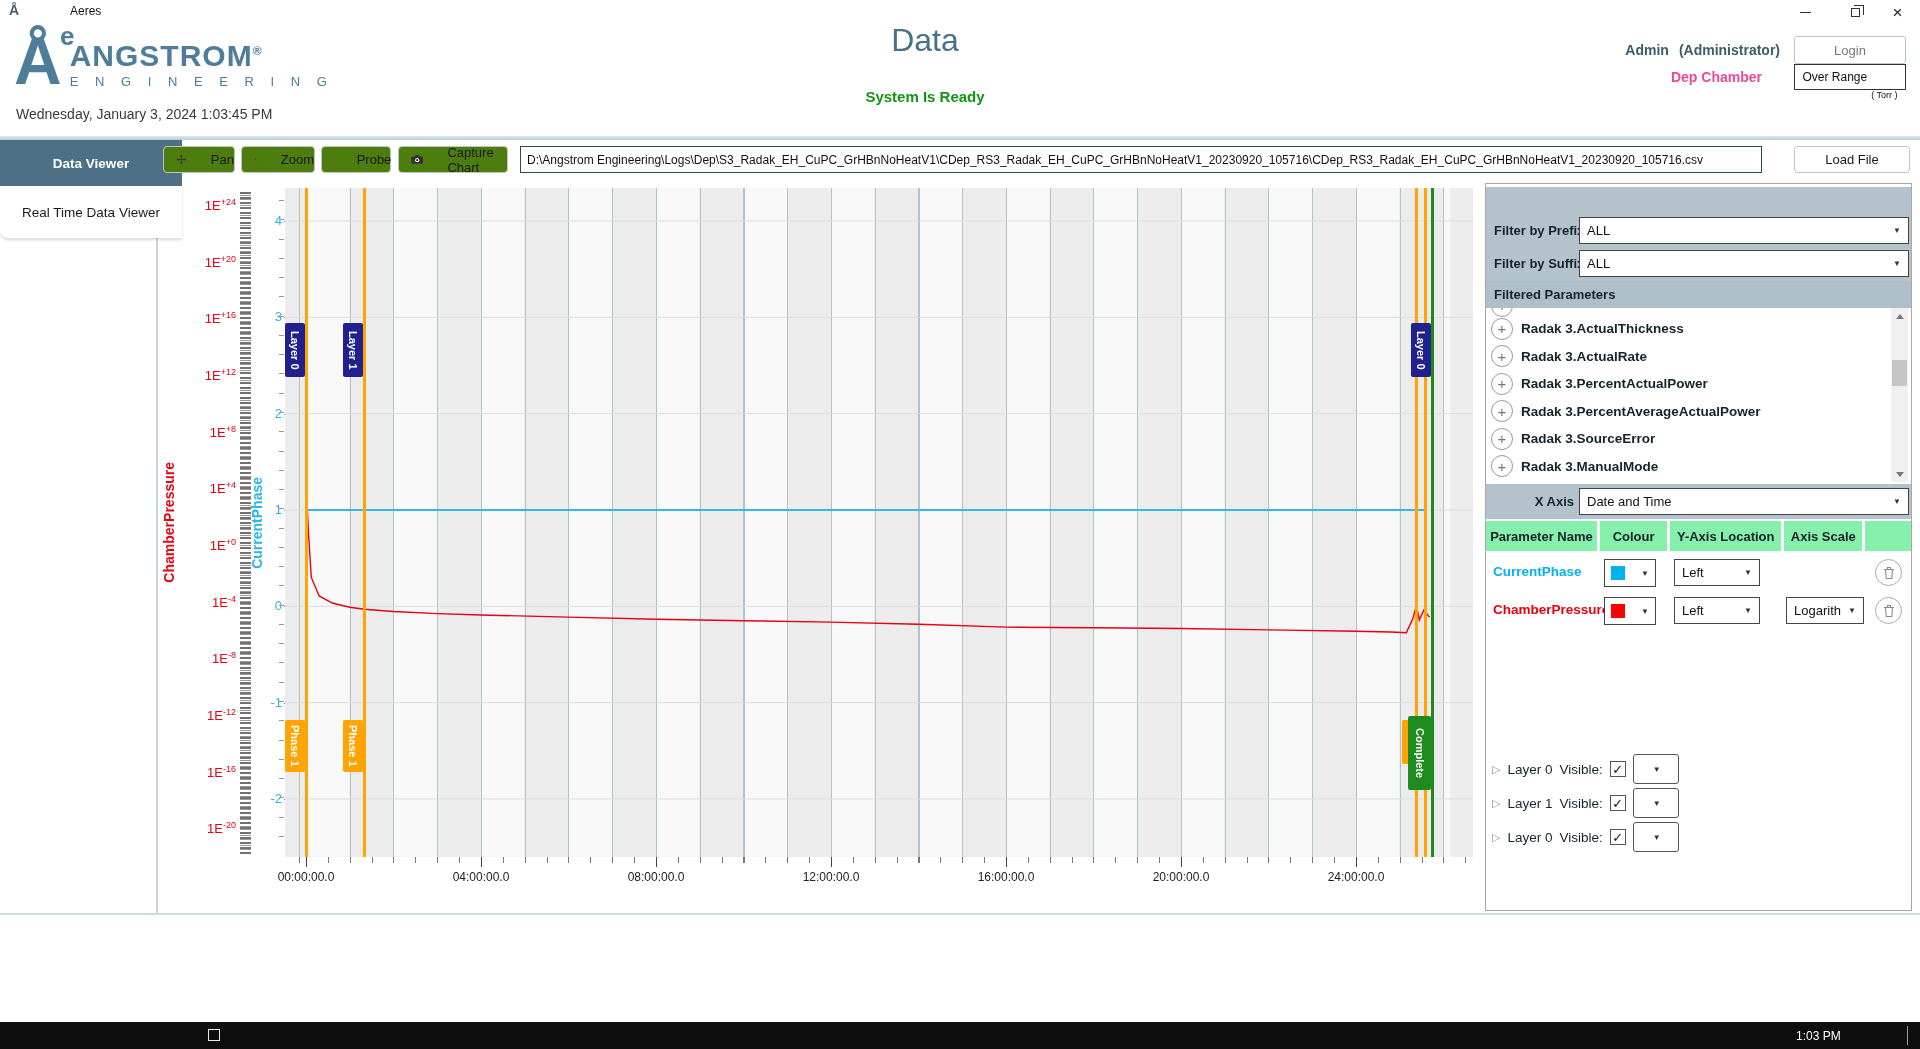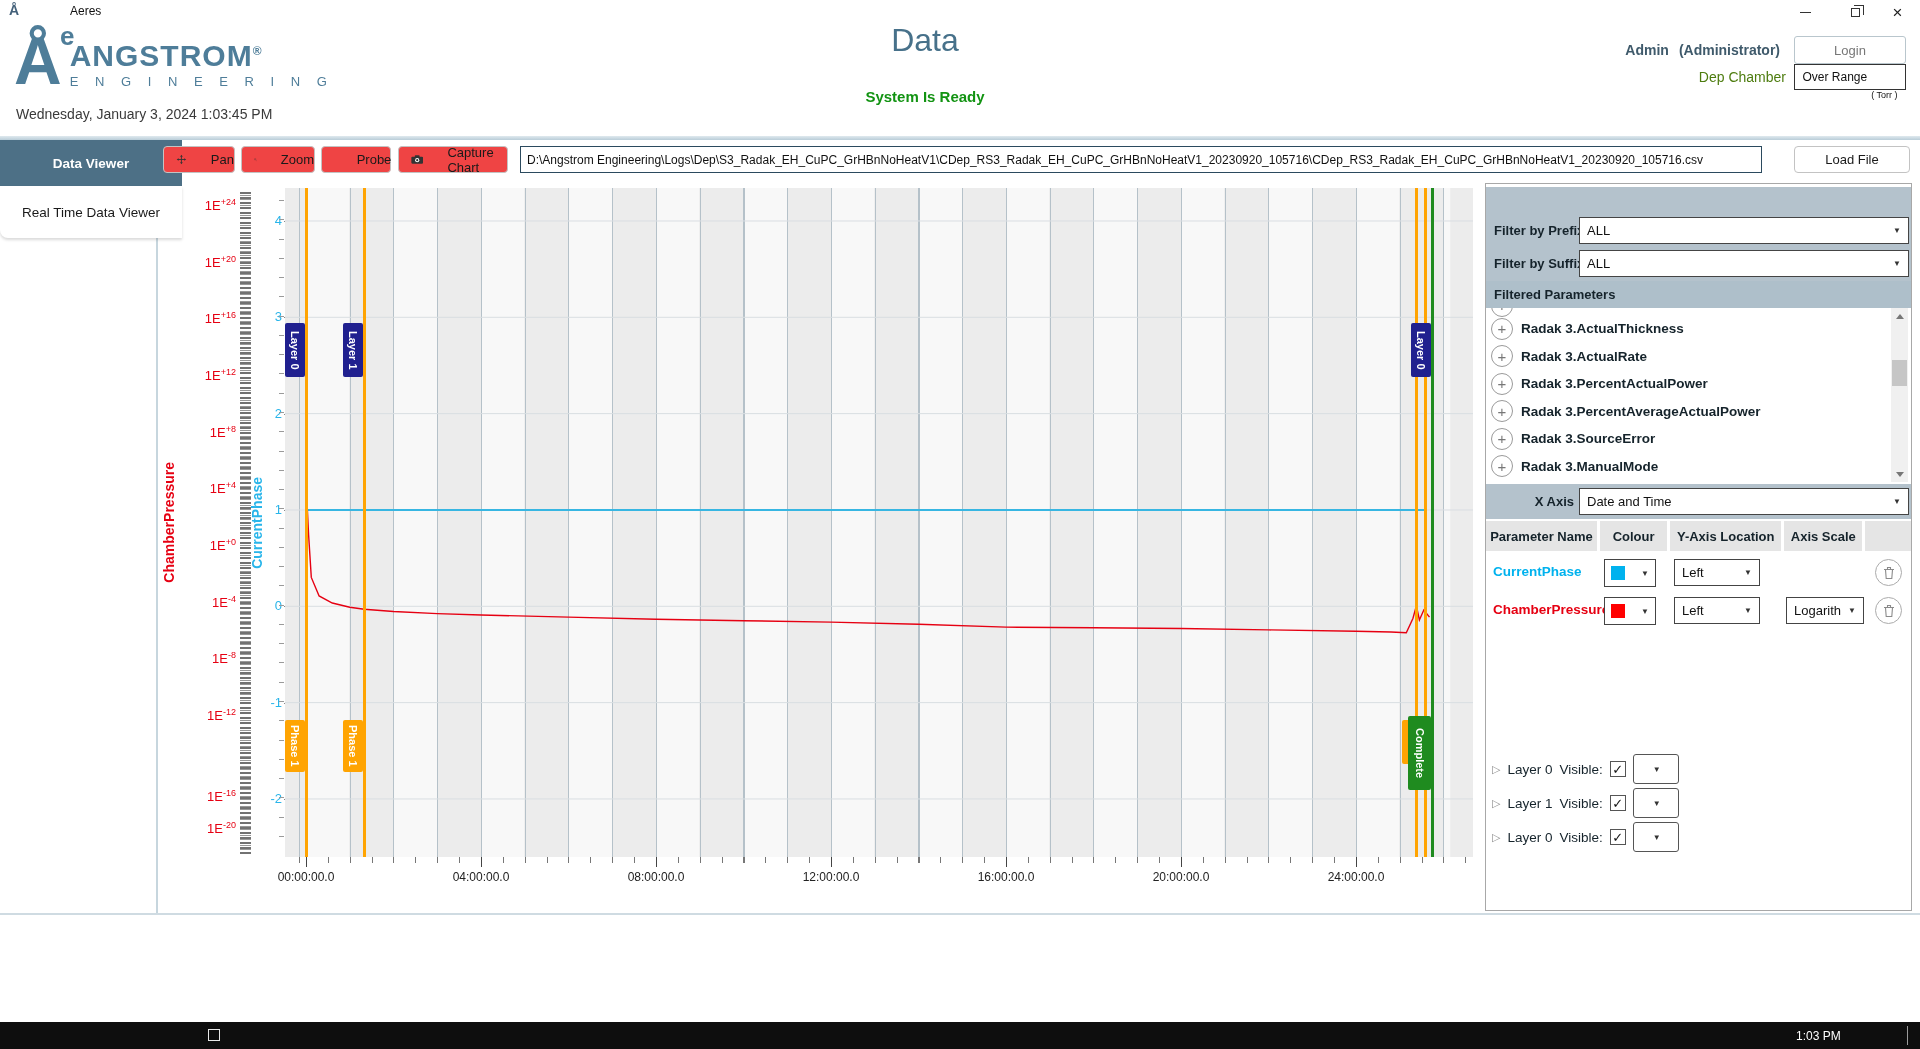--- a/index.html
+++ b/index.html
@@ -26,34 +26,34 @@
   .logo-reg { font-size:12px; vertical-align:super; }
   .logo-sub { font-size:13px; color:#4e7d99; letter-spacing:6.5px; margin-top:3px; }
   .header-date { position:absolute; left:16px; top:106px; font-size:14px; color:#3a3a3a; }
   .page-title { position:absolute; left:0; top:22px; width:1850px; text-align:center; font-size:32px; color:#47718a; }
   .system-status { position:absolute; left:0; top:88px; width:1850px; text-align:center; font-size:15px; font-weight:700; color:#129312; }
   .hdr-right-row1 { position:absolute; top:36px; right:14px; display:flex; align-items:center; }
   .hdr-right-row2 { position:absolute; top:64px; right:14px; display:flex; align-items:center; }
   .admin-label { font-size:14px; font-weight:700; color:#3f5a6b; margin-right:10px; }
   .admin-role  { font-size:14px; font-weight:700; color:#3f5a6b; margin-right:14px; }
   .login-btn { width:112px; height:28px; background:#fff; border:1px solid #b9c6cd; border-radius:3px; font-size:13px; color:#777; display:flex; align-items:center; justify-content:center; }
-  .chamber-label { font-size:14px; font-weight:400; color:#4d7c0f; margin-right:8px; }
+  .chamber-label { font-size:14px; font-weight:700; color:#ec4899; margin-right:32px; }
   .chamber-box { width:112px; height:26px; border:1.5px solid #333; background:#fff; display:flex; align-items:center; justify-content:center; gap:4px; }
   .chamber-val { font-size:12px; color:#111; }
   .chamber-unit { font-size:9px; color:#111;margin-top:36px; }
   .header-divider { position:absolute; left:0; top:136px; width:1920px; height:4px; background:linear-gradient(#dfe9ee,#b9cdd8); }
 
   
   .sidebar { position:absolute; left:0; top:140px; width:158px; height:775px; background:#fff; border-right:2px solid #c7d6de; }
   .side-tab { width:182px; height:46px; display:flex; align-items:center; justify-content:center; font-size:13.5px; cursor:default; }
   .side-tab.sel { background:#4d7086; color:#fff; font-weight:600; }
   .side-tab.unsel { background:#fff; color:#1a1a1a; border-bottom-left-radius:8px; box-shadow:0 2px 3px rgba(0,0,0,.15); height:52px; }
 
   
-  .tb-btn { position:absolute; top:146px; height:27px; background:#ef4444; border:1px solid #c3c3c3; border-radius:4px; display:flex; align-items:center; justify-content:center; gap:24px; font-size:13px; color:#1a1a1a;padding-left:12px; }
+  .tb-btn { position:absolute; top:146px; height:27px; background:#4d7c0f; border:1px solid #c3c3c3; border-radius:4px; display:flex; align-items:center; justify-content:center; gap:24px; font-size:13px; color:#1a1a1a;padding-left:12px; }
   .tb-pan { left:163px; width:72px; } .tb-zoom { left:241px; width:74px; } .tb-probe { left:321px; width:70px; } .tb-capture { left:398px; width:110px; }
   .path-input { position:absolute; left:520px; top:146px; width:1242px; height:27px; border:1px solid #2b4a5e; background:#fff; font-size:12px; color:#111; padding:0 6px; font-family:"Liberation Sans",sans-serif; }
   .load-btn { position:absolute; left:1794px; top:146px; width:116px; height:27px; background:#fff; border:1px solid #c3c3c3; border-radius:4px; font-size:13px; color:#1a1a1a; display:flex; align-items:center; justify-content:center; }
 
   
   .v-label { position:absolute; display:flex; align-items:center; justify-content:center; }
   .vtext-up { writing-mode:vertical-rl; transform:rotate(180deg); }
   .cp-axis-label { left:158px; top:188px; width:22px; height:669px; color:#e60012; font-size:14px; font-weight:700; }
   .phase-axis-label { left:248px; top:188px; width:18px; height:669px; color:#29b5ea; font-size:14px; font-weight:700; }
   .log-tick-label { position:absolute; width:52px; text-align:right; font-size:13px; color:#e60012; height:16px; line-height:16px; }
@@ -95,21 +95,21 @@
   .param-list { position:absolute; left:1px; top:124px; width:403px; height:174px; background:#fff; overflow:hidden; }
   .param-row { position:absolute; left:4px; width:390px; height:27px; display:flex; align-items:center; gap:8px; }
   .plus-circle { width:22px; height:22px; border:1px solid #9a9a9a; border-radius:50%; color:#777; font-size:15px; display:flex; align-items:center; justify-content:center; flex:0 0 22px; background:#fff; }
   .param-name { font-size:13.5px; font-weight:600; color:#15232b; white-space:nowrap; }
   .scrollbar { position:absolute; left:405px; top:124px; width:17px; height:174px; background:#f0f0f0; }
   .sb-arrow { position:absolute; left:0; width:17px; height:16px; display:flex; align-items:center; justify-content:center; }
   .tri-up { width:0; height:0; border-left:4px solid transparent; border-right:4px solid transparent; border-bottom:5px solid #777; }
   .tri-down { width:0; height:0; border-left:4px solid transparent; border-right:4px solid transparent; border-top:5px solid #777; }
   .sb-thumb { position:absolute; left:1px; top:52px; width:15px; height:26px; background:#c6c6c6; }
   .pt-header { position:absolute; left:0; top:337px; width:425px; height:30px; display:flex; gap:3px; background:#fff; }
-  .pt-hcell { background:#e5e5e5; font-size:13px; font-weight:600; color:#15232b; display:flex; align-items:center; justify-content:center; height:30px; }
+  .pt-hcell { background:#86efac; font-size:13px; font-weight:600; color:#15232b; display:flex; align-items:center; justify-content:center; height:30px; }
   .pt-row { position:absolute; left:0; width:425px; height:36px; background:#fff; }
   .pt-name { position:absolute; left:7px; top:9px; font-size:13.5px; font-weight:700; }
   .cyan-text { color:#00b2ee; } .red-text { color:#e60012; }
   .swatch-select { position:absolute; width:52px; height:28px; border:1px solid #444; background:#fff; display:flex; align-items:center; padding-left:6px; }
   .swatch { width:14px; height:14px; }
   .swatch-select::after { content:"▼"; position:absolute; right:6px; font-size:8px; color:#333; }
   .trash-btn { position:absolute; width:27px; height:27px; border:1.5px solid #ababab; border-radius:50%; background:#fff; display:flex; align-items:center; justify-content:center; }
   .tree-item { position:absolute; left:6px; width:410px; height:30px; display:flex; align-items:center; gap:7px; }
   .expander { color:#8a8a8a; font-size:11px; }
   .tree-label, .tree-visible { font-size:13.5px; color:#15232b; }
@@ -214,21 +214,21 @@
       <div class="log-tick-label" style="left: 184px; top: 194px;">1E<sup>+24</sup></div>
       <div class="log-tick-label" style="left: 184px; top: 250.65px;">1E<sup>+20</sup></div>
       <div class="log-tick-label" style="left: 184px; top: 307.3px;">1E<sup>+16</sup></div>
       <div class="log-tick-label" style="left: 184px; top: 363.95px;">1E<sup>+12</sup></div>
       <div class="log-tick-label" style="left: 184px; top: 420.6px;">1E<sup>+8</sup></div>
       <div class="log-tick-label" style="left: 184px; top: 477.25px;">1E<sup>+4</sup></div>
       <div class="log-tick-label" style="left: 184px; top: 533.9px;">1E<sup>+0</sup></div>
       <div class="log-tick-label" style="left: 184px; top: 590.55px;">1E<sup>-4</sup></div>
       <div class="log-tick-label" style="left: 184px; top: 647.2px;">1E<sup>-8</sup></div>
       <div class="log-tick-label" style="left: 184px; top: 703.85px;">1E<sup>-12</sup></div>
-      <div class="log-tick-label" style="left: 184px; top: 760.5px; margin-top: 24px;">1E<sup>-16</sup></div>
+      <div class="log-tick-label" style="left: 184px; top: 760.5px;">1E<sup>-16</sup></div>
       <div class="log-tick-label" style="left: 184px; top: 817.15px;">1E<sup>-20</sup></div>
     </div>
   <div class="dense-ticks"></div>
   <div class="v-label phase-axis-label">
       <span class="vtext-up">CurrentPhase</span>
     </div>
   <div id="phase-labels">
       <div class="phase-tick-num" style="left: 262px; top: 212.98px;">4</div>
       <div class="phase-tick-mark" style="left: 284px; top: 220.98px;"></div>
       <div class="phase-tick-num" style="left: 262px; top: 309.31px;">3</div>

